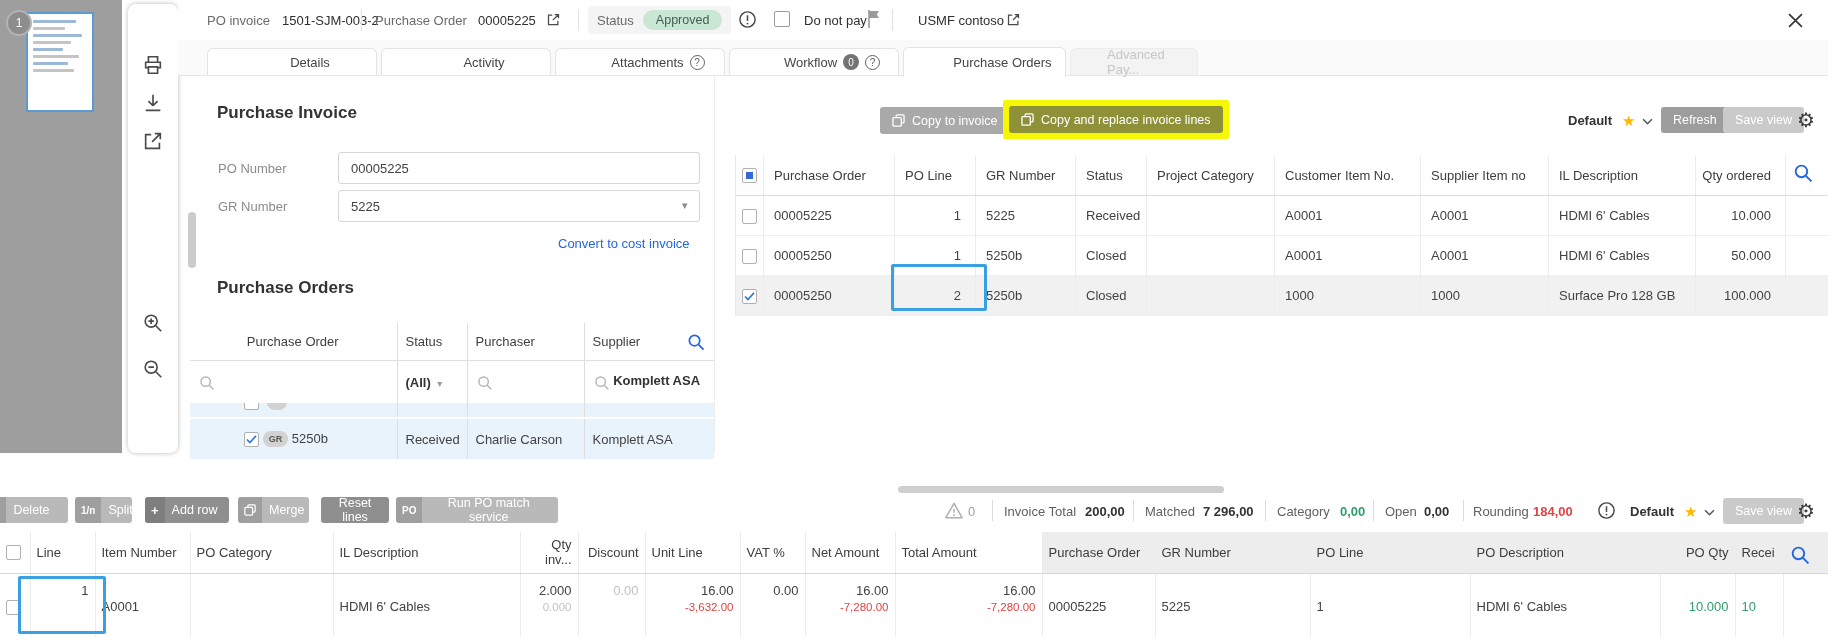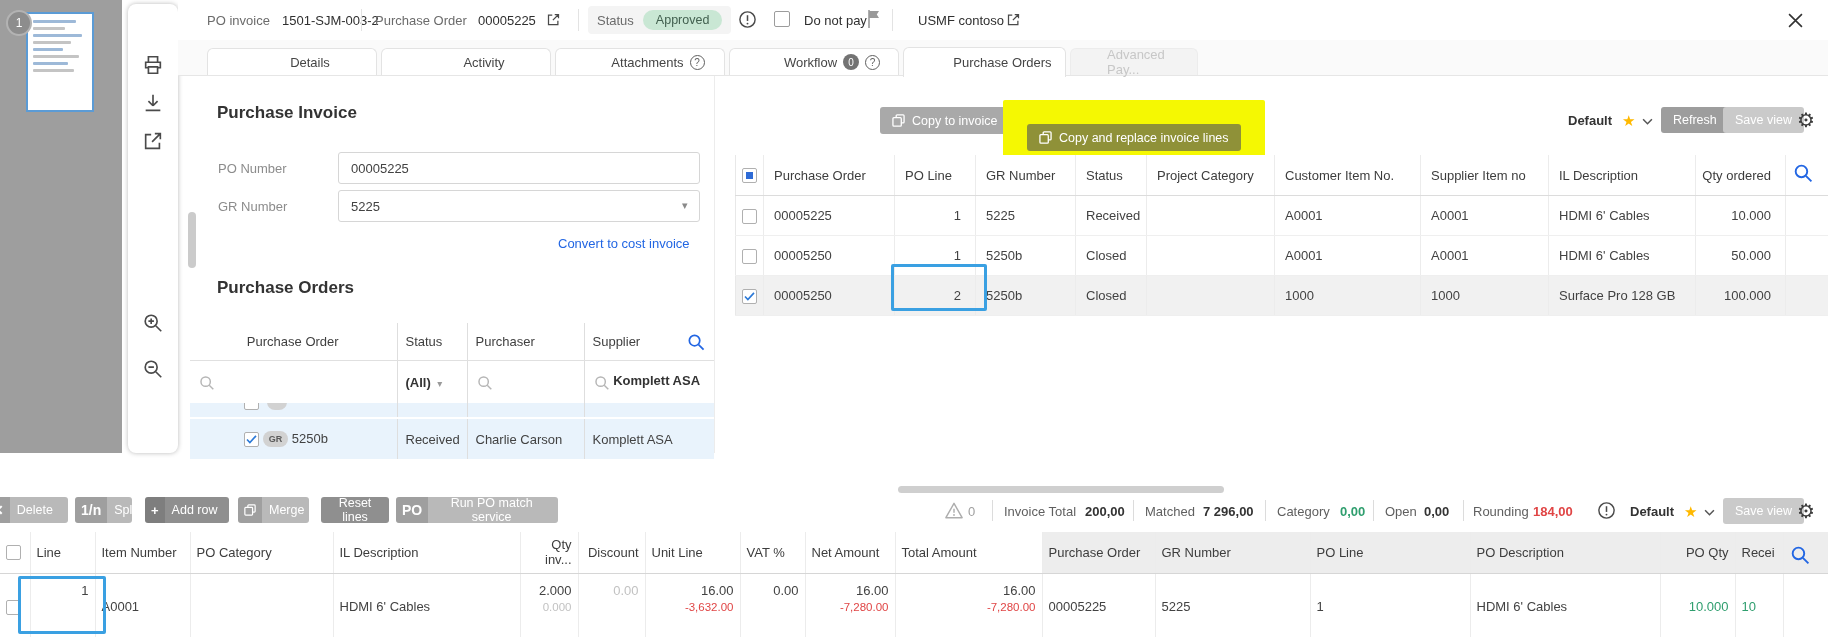--- a/index.html
+++ b/index.html
@@ -67,21 +67,21 @@
     border-radius:9px;padding:3px 6px;vertical-align:middle;}
   .cbi{display:inline-block;width:15px;height:15px;background:#fff;border:1px solid #b0b0b0;border-radius:2px;
     box-sizing:border-box;vertical-align:middle;position:relative;}
   .cbi svg{position:absolute;left:1px;top:2px;}
   .cbi.ind::after{content:"";position:absolute;left:3px;top:3px;width:7px;height:7px;background:#2e6bd6;}
   .filter-bold{font-weight:700;color:#333;}
 
   
   .gbtn{position:absolute;height:27px;border-radius:3px;background:#a9a9a9;color:#fff;font-size:12.5px;
     display:flex;align-items:center;gap:7px;padding:0 12px;border:none;font-family:inherit;cursor:pointer;}
-  .hl-wrap{position:absolute;left:1003px;top:100px;background:#f5f802;padding:24px;border-radius:2px;}
+  .hl-wrap{position:absolute;left:1003px;top:100px;background:#f5f802;padding:6px;border-radius:2px;}
   .hl-btn{position:static;height:27px;background:#8f9138;}
   .viewtxt{font-size:13px;font-weight:700;color:#333;}
   .star{color:#ffb900;font-size:15px;}
   .gear{font-size:20px;color:#3d3d3d;line-height:1;}
   .rgrid{position:absolute;left:735px;top:155px;width:1093px;background:#fff;border-left:1px solid #e8e8e8;}
   .rgrid th{font-weight:400;text-align:left;padding-left:10px;height:38px;border-bottom:1px solid #dcdcdc;color:#3d3d3d;}
   .rgrid td{height:37px;border-bottom:1px solid #efefef;padding-left:10px;}
   .rgrid th+th,.rgrid td+td{border-left:1px solid #ececec;}
   .rgrid .num{text-align:right;padding-right:14px;padding-left:0;}
   .rgrid tr.sel td{background:#f1f1f1;}
@@ -90,21 +90,21 @@
 
   
   .btabs{position:absolute;left:0;top:453px;width:1828px;height:37px;border-bottom:1px solid #ebebeb;box-sizing:border-box;background:#fff;}
   .btab{position:absolute;top:2px;height:34px;border:1px solid #e5e5e5;border-bottom:none;border-radius:6px 6px 0 0;
     display:flex;align-items:center;justify-content:center;font-size:13px;box-sizing:border-box;}
   .btab.dim{background:#f1f1f1;color:#c2c2c2;}
   .btab.active{background:#fff;color:#424242;z-index:2;height:36px;}
   .tbtn{position:absolute;top:497px;height:26px;border-radius:3px;color:#fff;font-size:12.5px;
     display:flex;align-items:center;padding:0 10px 0 0;border:none;font-family:inherit;overflow:hidden;cursor:pointer;}
   .tbtn.light{background:#b9b9b9;} .tbtn.dark{background:#8f8f8f;}
-  .tbtn .bb{background:rgba(70,70,70,.22);height:26px;display:flex;align-items:center;padding:0 6px;margin-right:7px;font-size:14px;font-weight:700;}
+  .tbtn .bb{background:rgba(70,70,70,.22);height:26px;display:flex;align-items:center;padding:0 6px;margin-right:7px;font-size:10px;font-weight:700;}
   .tbtn.nobadge{padding:0 11px;}
   .tot-lbl{position:absolute;top:504px;font-size:13px;color:#5f5f5f;white-space:nowrap;}
   .tot-val{position:absolute;top:504px;font-size:13px;font-weight:700;color:#333;white-space:nowrap;}
   .tdiv{position:absolute;top:500px;width:1px;height:21px;background:#dcdcdc;}
   .greentxt{color:#2f9e6e!important;} .redtxt{color:#e04545!important;} .graytxt{color:#c2c2c2!important;}
 
   
   .bgrid{position:absolute;left:0;top:532px;width:1828px;}
   .bgrid th{font-weight:400;height:41px;text-align:left;padding:0 6px;border-bottom:1px solid #d6d6d6;color:#3d3d3d;background:#fff;box-sizing:border-box;}
   .bgrid th.gray{background:#ededed;}

